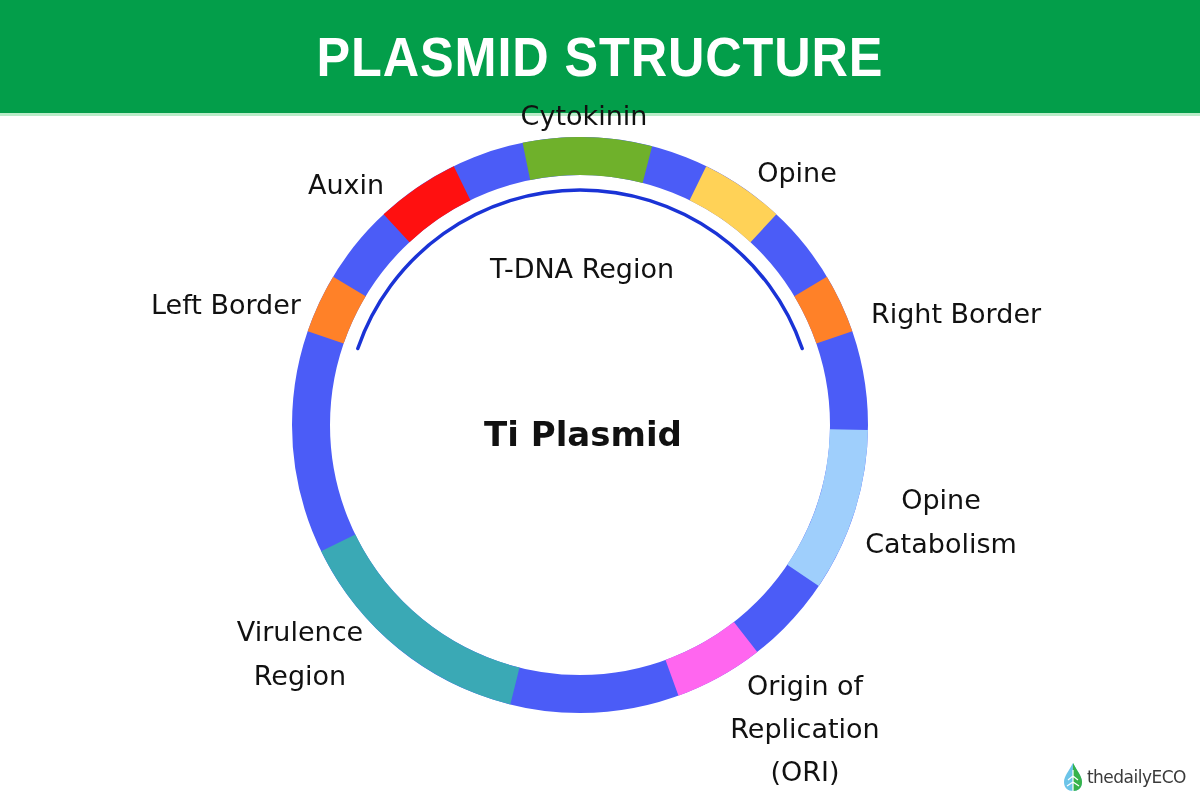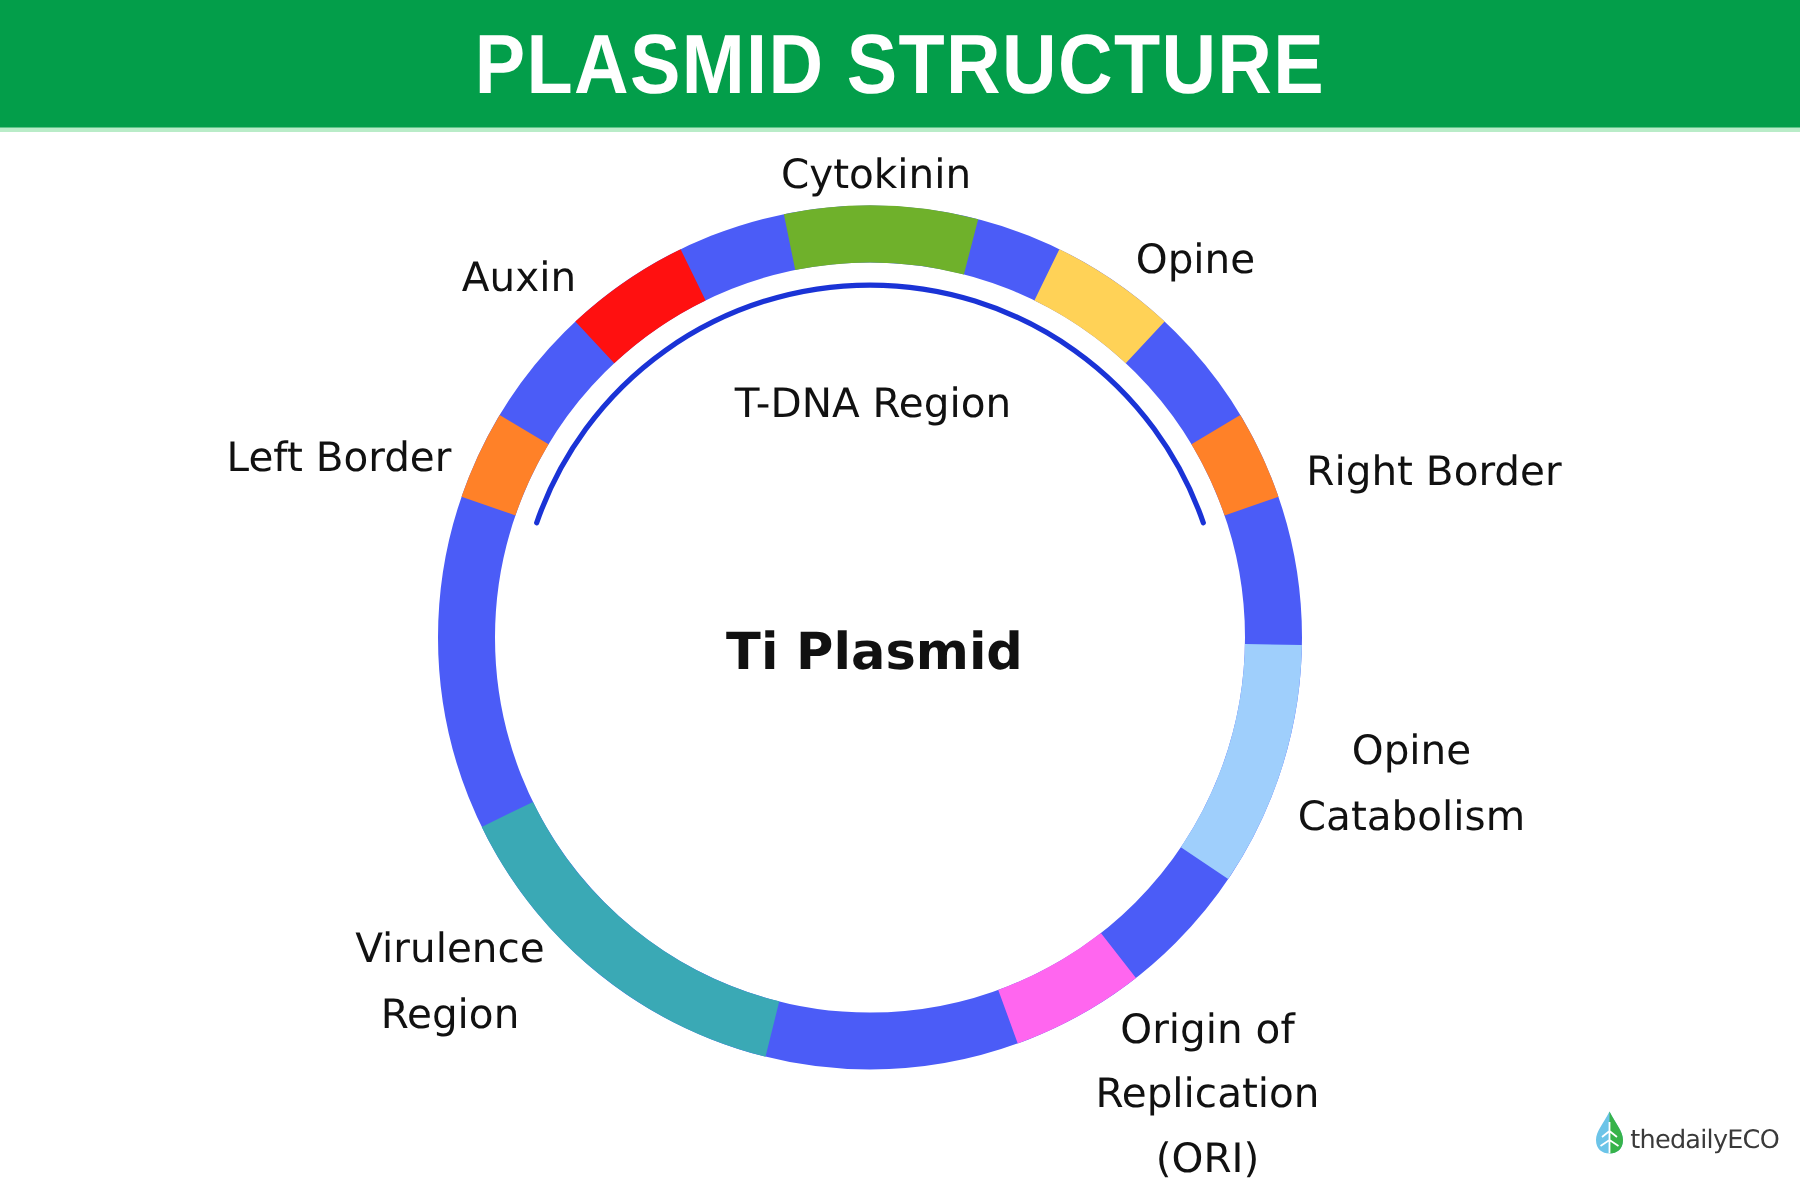--- a/index.html
+++ b/index.html
@@ -1,27 +1,27 @@
 <!DOCTYPE html>
 <html><head>
 <meta charset="utf-8">
 <style>
   html, body { margin: 0; padding: 0; background: #ffffff; }
   body { width: 1200px; height: 800px; position: relative; overflow: hidden;
          font-family: "DejaVu Sans", sans-serif; }
-  .banner { position: absolute; left: 0; top: 0; width: 1200px; height: 88px;
+  .banner { position: absolute; left: 0; top: 0; width: 1200px; height: 116px;
             background: #039e4a; border-bottom: 3px solid #b9ecc8; box-sizing: border-box;
             display: flex; align-items: center; justify-content: center; }
   .banner h1 { margin: 0; color: #ffffff; font-family: "Liberation Sans", sans-serif;
                font-weight: bold; font-size: 56px; letter-spacing: 1px;
                transform: scaleX(0.9); }
   svg.diagram { position: absolute; left: 0; top: 0; }
   .lbl { font-family: "DejaVu Sans", sans-serif; font-size: 27px; fill: #111111; }
   .center-lbl { font-family: "DejaVu Sans", sans-serif; font-weight: bold; font-size: 34px; fill: #111111; }
-  .logo { position: absolute; right: 14px; bottom: 30px; display: flex; align-items: flex-end; gap: 3px; }
+  .logo { position: absolute; right: 14px; bottom: 8px; display: flex; align-items: center; gap: 3px; }
   .logo-text { font-family: "DejaVu Sans", sans-serif; font-size: 17px; color: #3a3a3a; letter-spacing: -0.5px; }
 </style>
 </head>
 <body>
 
 <div class="banner">
   <h1>PLASMID STRUCTURE</h1>
 </div>
 
 <svg class="diagram" width="1200" height="800">

